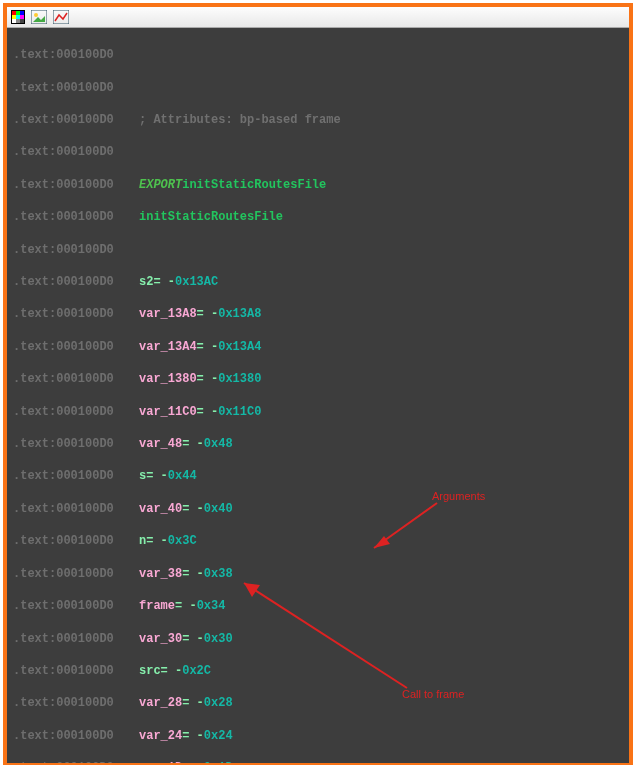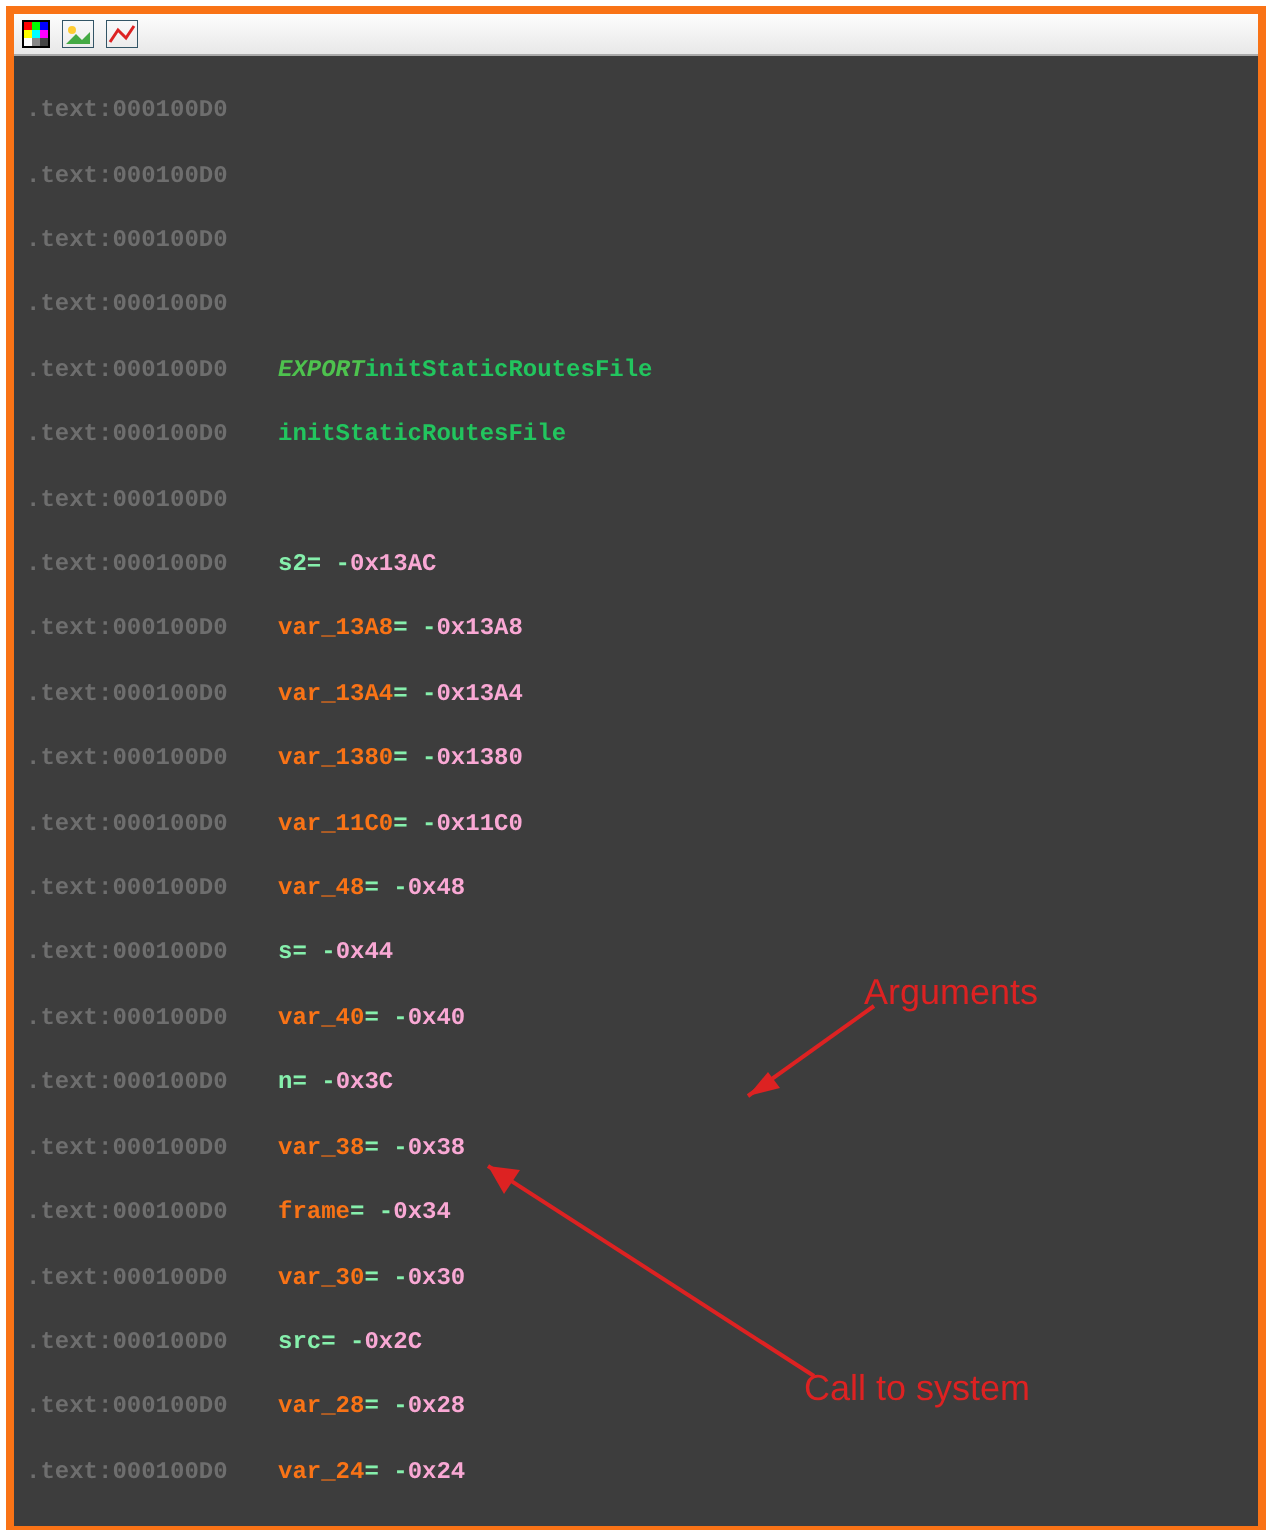--- a/index.html
+++ b/index.html
@@ -35,31 +35,31 @@
     white-space: pre;
     font-weight: bold;
     position: relative;
     overflow: hidden;
     height: 722px;
   }
   .row { display:flex; }
   .prefix { color: #6e6e6e; min-width:126px; }
   .kw-export { color: #4ec24e; font-style: italic; }
   .kw-func { color: #22c55e; }
-  .var-orange { color: #f97316; }
-  .num-red { color: #f9a8d4; }
+  .var-orange { color: #f9a8d4; }
+  .num-red { color: #14b8a6; }
   .cmt { color: #707070; }
   .white { color:#86efac; }
 
   
   .annot {
     position:absolute;
     color:#d22;
     font-family: Arial, sans-serif;
-    font-size:18px;
+    font-size:11px;
     font-weight:normal;
     pointer-events:none;
   }
   .arrow {
     position:absolute;
     pointer-events:none;
   }
   .arrow line { stroke:#d22; stroke-width:2; }
   .arrow polygon { fill:#d22; }
 </style>
@@ -93,21 +93,21 @@
       <svg width="16" height="14">
           <rect x="0" y="0" width="16" height="14" fill="none" stroke="#356" stroke-width="1"></rect>
         <polyline points="2,11 6,5 10,9 14,3" fill="none" stroke="#d22" stroke-width="1.5"></polyline>
         </svg>
     </span>
   </div>
 
   <div class="code-area">
 <div class="row"><span class="prefix">.text:000100D0</span></div>
 <div class="row"><span class="prefix">.text:000100D0</span></div>
-<div class="row"><span class="prefix">.text:000100D0</span> </div>
+<div class="row"><span class="prefix">.text:000100D0</span> <span class="cmt">; Attributes: bp-based frame</span></div>
 <div class="row"><span class="prefix">.text:000100D0</span></div>
 <div class="row"><span class="prefix">.text:000100D0</span> <span class="kw-export">EXPORT</span> <span class="kw-func">initStaticRoutesFile</span></div>
 <div class="row"><span class="prefix">.text:000100D0</span> <span class="kw-func">initStaticRoutesFile</span></div>
 <div class="row"><span class="prefix">.text:000100D0</span></div>
 <div class="row"><span class="prefix">.text:000100D0</span> <span class="white">s2</span><span class="white">= -</span><span class="num-red">0x13AC</span></div>
 <div class="row"><span class="prefix">.text:000100D0</span> <span class="var-orange">var_13A8</span><span class="white">= -</span><span class="num-red">0x13A8</span></div>
 <div class="row"><span class="prefix">.text:000100D0</span> <span class="var-orange">var_13A4</span><span class="white">= -</span><span class="num-red">0x13A4</span></div>
 <div class="row"><span class="prefix">.text:000100D0</span> <span class="var-orange">var_1380</span><span class="white">= -</span><span class="num-red">0x1380</span></div>
 <div class="row"><span class="prefix">.text:000100D0</span> <span class="var-orange">var_11C0</span><span class="white">= -</span><span class="num-red">0x11C0</span></div>
 <div class="row"><span class="prefix">.text:000100D0</span> <span class="var-orange">var_48</span><span class="white">= -</span><span class="num-red">0x48</span></div>
@@ -135,21 +135,21 @@
 
 
 
 
 
 
 
 
     
     <div class="annot" style="left:425px; top:460px;">Arguments</div>
-    <div class="annot" style="left:395px; top:658px;">Call to system</div>
+    <div class="annot" style="left:395px; top:658px;">Call to frame</div>
 
     <svg class="arrow" style="left:355px; top:470px;" width="85" height="60">
       <line x1="75" y1="5" x2="12" y2="50"></line>
       <polygon points="12,50 22,38 28,46"></polygon>
     </svg>
     <svg class="arrow" style="left:225px; top:545px;" width="200" height="120">
       <line x1="175" y1="115" x2="12" y2="10"></line>
       <polygon points="12,10 28,12 20,24"></polygon>
     </svg>
   </div>

